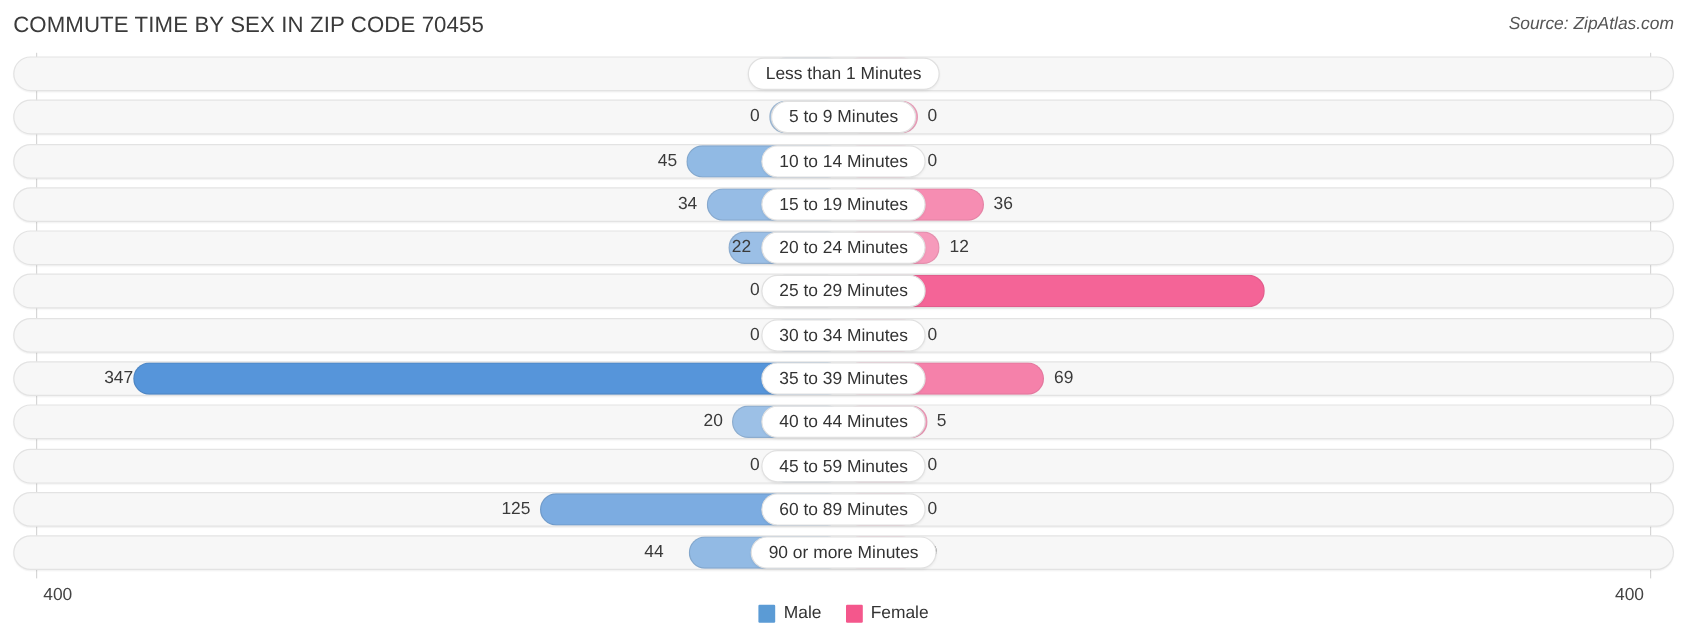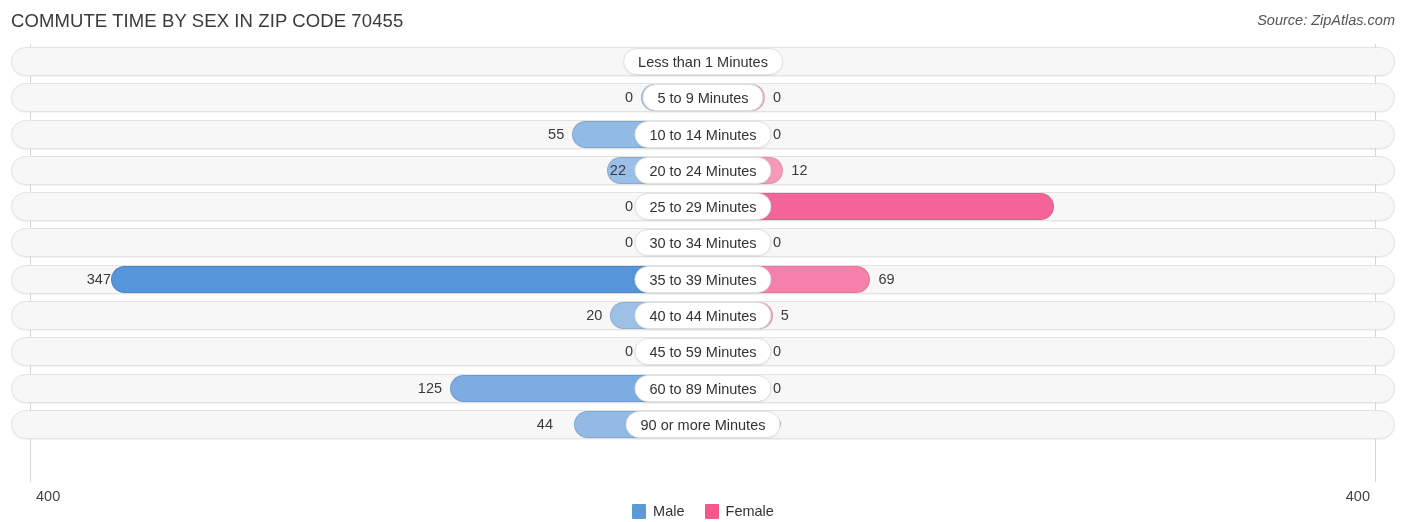--- a/index.html
+++ b/index.html
@@ -210,23 +210,33 @@
         <div class="val male-val" style="left: 555px; width: 78px;">0</div>
         <div class="val female-val" style="left: 773px; width: 78px;">0</div>
         <div class="center-label">5 to 9 Minutes</div>
       </div>
       <div class="row">
         <div class="track"></div>
         <div class="bars">
           <div class="bar male" style="width: 130.738px; background: rgb(145, 186, 228);"></div>
           <div class="bar female" style="width: 62px; background: rgb(247, 169, 197);"></div>
         </div>
-        <div class="val male-val" style="left: 486.262px; width: 78px;">55</div>
+        <div class="val male-val" style="left: 486.262px; width: 78px;">45</div>
         <div class="val female-val" style="left: 773px; width: 78px;">0</div>
         <div class="center-label">10 to 14 Minutes</div>
+      </div>
+      <div class="row">
+        <div class="track"></div>
+        <div class="bars">
+          <div class="bar male" style="width: 113.935px; background: rgb(150, 188, 229);"></div>
+          <div class="bar female" style="width: 116.99px; background: rgb(246, 141, 178);"></div>
+        </div>
+        <div class="val male-val" style="left: 503.065px; width: 78px;">34</div>
+        <div class="val female-val" style="left: 827.99px; width: 78px;">36</div>
+        <div class="center-label">15 to 19 Minutes</div>
       </div>
       <div class="row">
         <div class="track"></div>
         <div class="bars">
           <div class="bar male" style="width: 95.605px; background: rgb(155, 191, 230);"></div>
           <div class="bar female" style="width: 80.33px; background: rgb(246, 154, 187);"></div>
         </div>
         <div class="val male-val" style="left: 548px; width: 78px;">22</div>
         <div class="val female-val" style="left: 791.33px; width: 78px;">12</div>
         <div class="center-label">20 to 24 Minutes</div>

